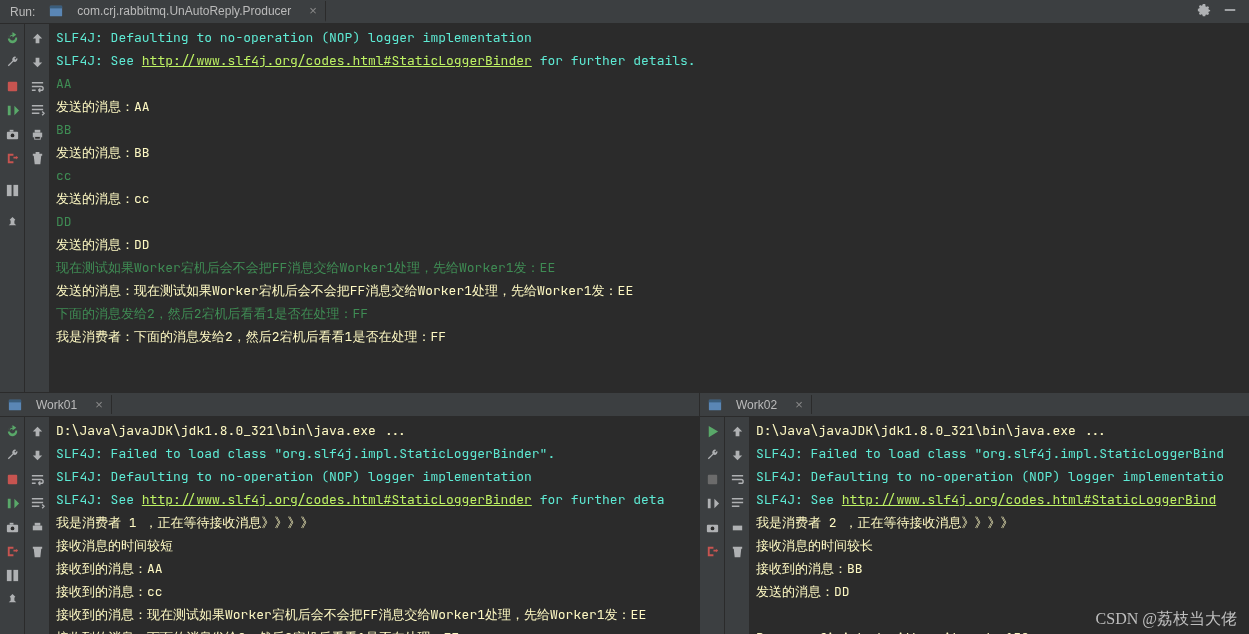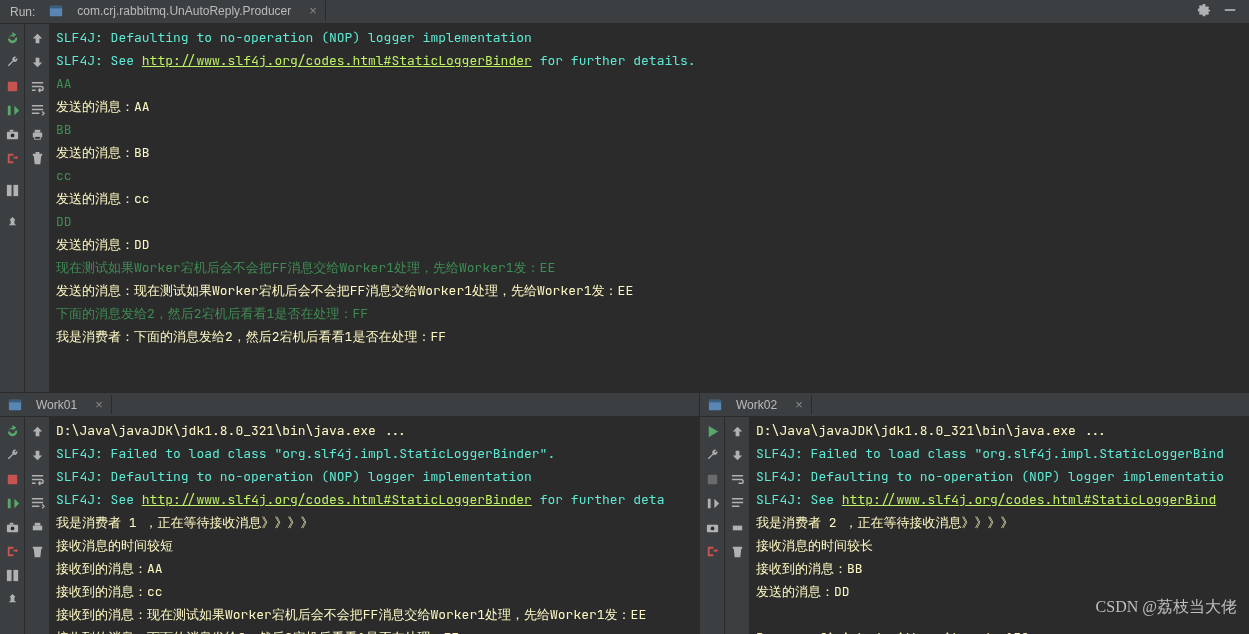--- a/index.html
+++ b/index.html
@@ -63,21 +63,21 @@
     color: #bbbbbb;
     padding: 2px 6px;
     white-space: pre;
   }
   .console .slf { color:#5eead4; }
   .console .grn { color:#3f8c54; }
   .console .lnk { color:#bef264; text-decoration: underline; }
   .console .wht { color:#fef9c3; }
 
   .watermark {
-    position:absolute; right:12px; bottom:16px; color:#d8d8d8; font-size:16px; opacity:.85; font-family: "Microsoft YaHei";
+    position:absolute; right:12px; bottom:4px; color:#d8d8d8; font-size:16px; opacity:.85; font-family: "Microsoft YaHei";
     pointer-events:none;
   }
 </style>
 </head>
 <body>
 
 <div class="topbar">
   <span class="run-label">Run:</span>
   <div class="tab active-tab">
     <svg class="tab-icon" viewBox="0 0 16 16">

